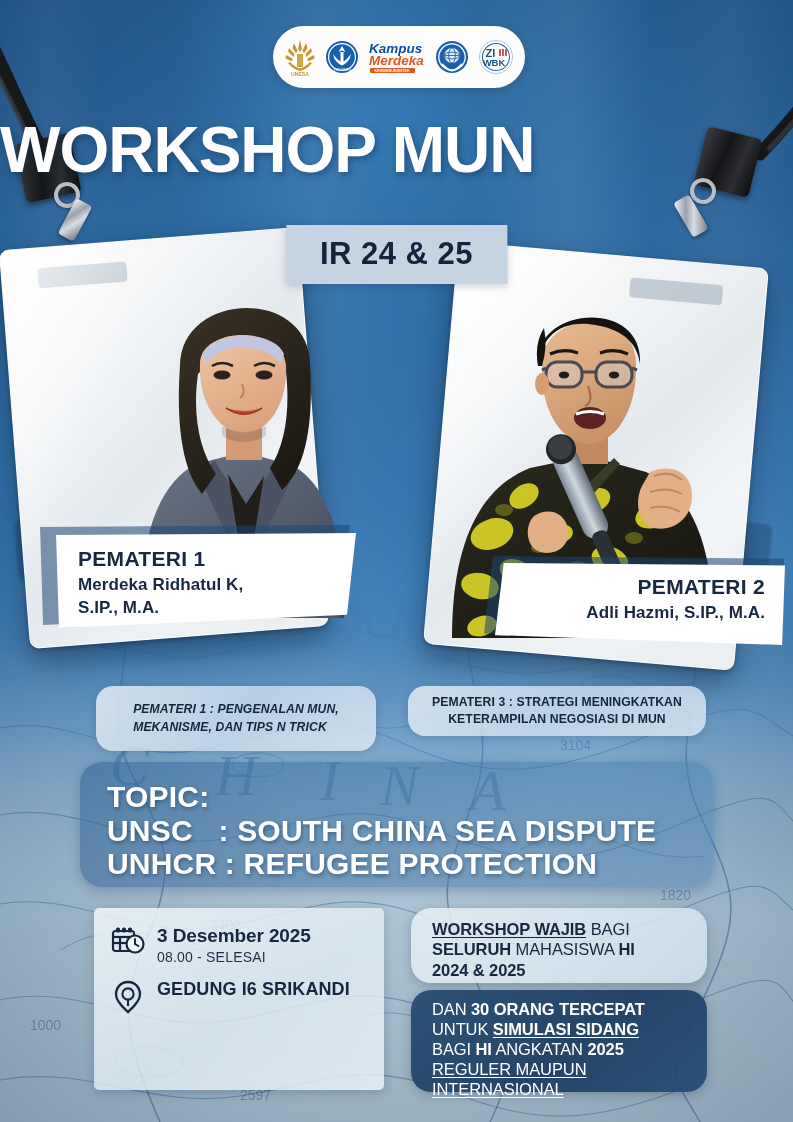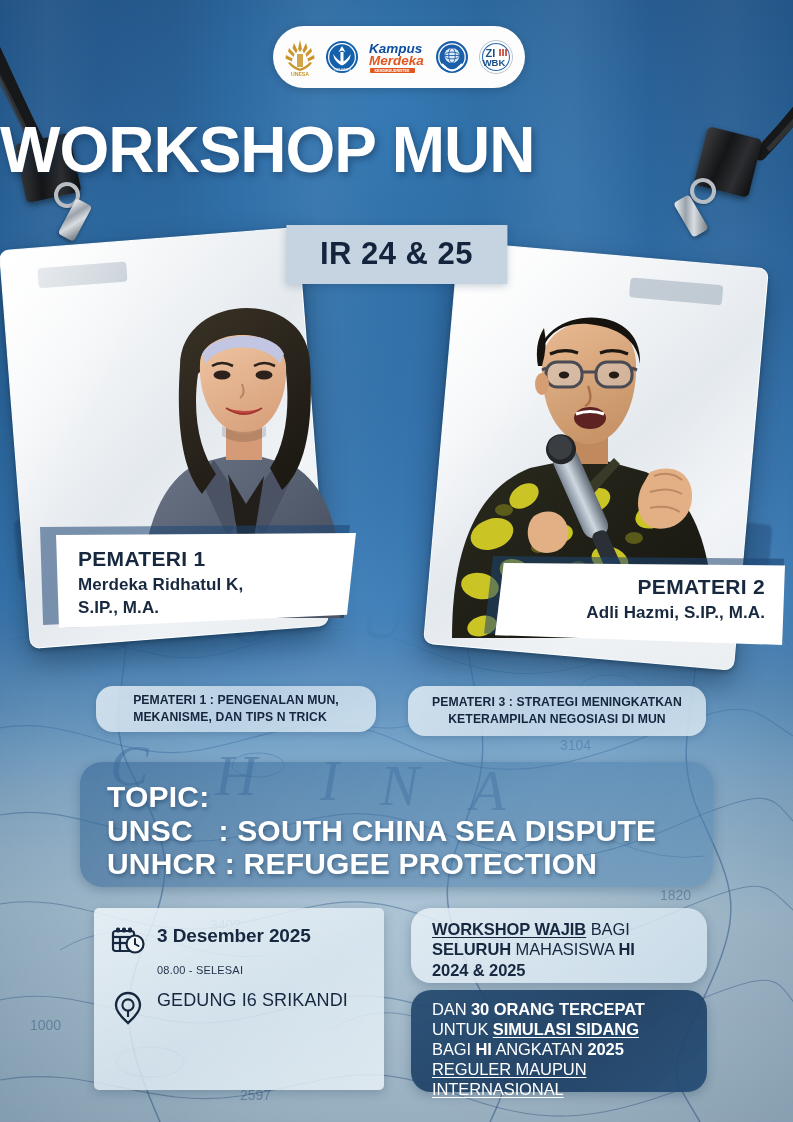--- a/index.html
+++ b/index.html
@@ -198,21 +198,21 @@
     background:linear-gradient(135deg, rgba(236,243,248,.80) 0%, rgba(214,229,240,.74) 50%, rgba(223,236,244,.80) 100%);
     display:flex; align-items:center; justify-content:center;
     backdrop-filter:blur(1px);
     box-shadow:0 2px 7px rgba(10,40,70,.16);
   }
   .pill p {
     font-size:12.2px; font-weight:bold;
     color:#15253d; line-height:1.42; letter-spacing:.1px;
     text-align:center;
   }
-  .pill-1 { left:96px; top:686px; width:280px; height:46px; padding:0 12px; }
+  .pill-1 { left:96px; top:686px; width:280px; height:65px; padding:0 12px;font-style:italic; }
   .pill-1 p { text-align:left; }
   .pill-2 { left:408px; top:686px; width:298px; height:50px; padding:0 10px; }
 
   
   .topic-panel {
     position:absolute; left:80px; top:762px;
     width:633px; height:125px;
     background:linear-gradient(120deg, rgba(52,100,148,.58) 0%, rgba(64,116,163,.52) 45%, rgba(80,132,177,.48) 100%);
     border-radius:22px;
     padding:18px 0 0 27px;
@@ -233,22 +233,22 @@
     background:linear-gradient(150deg, rgba(240,246,250,.86) 0%, rgba(224,236,244,.80) 55%, rgba(233,242,247,.84) 100%);
     border-radius:5px;
     z-index:20;
     padding:16px 14px 0 16px;
     box-shadow:0 3px 11px rgba(8,35,65,.2);
   }
   .info-row { display:flex; align-items:flex-start; gap:11px; margin-bottom:11px; }
   .info-ico { flex:0 0 auto; width:36px; display:flex; justify-content:center; padding-top:2px; }
   .info-txt { flex:1 1 auto; padding-top:1px; }
   .info-main { font-size:19px; font-weight:bold; color:#16273f; line-height:1.12; letter-spacing:-.1px; }
-  .info-sub { font-size:11px; font-weight:normal; color:#1d3048; line-height:1.25; margin-top:18px; letter-spacing:.2px; }
-  .info-place { font-size:18px; font-weight:normal; color:#16273f; letter-spacing:.1px; }
+  .info-sub { font-size:14px; font-weight:normal; color:#1d3048; line-height:1.25; margin-top:3px; letter-spacing:.2px; }
+  .info-place { font-size:18px; font-weight:bold; color:#16273f; letter-spacing:.1px; }
   .info-dress { font-size:13.2px; font-weight:bold; color:#16273f; line-height:1.44; letter-spacing:.1px; }
 
   
   .notice {
     position:absolute;
     border-radius:20px;
     z-index:20;
     box-shadow:0 3px 11px rgba(8,35,65,.24);
   }
   .notice-1 {

